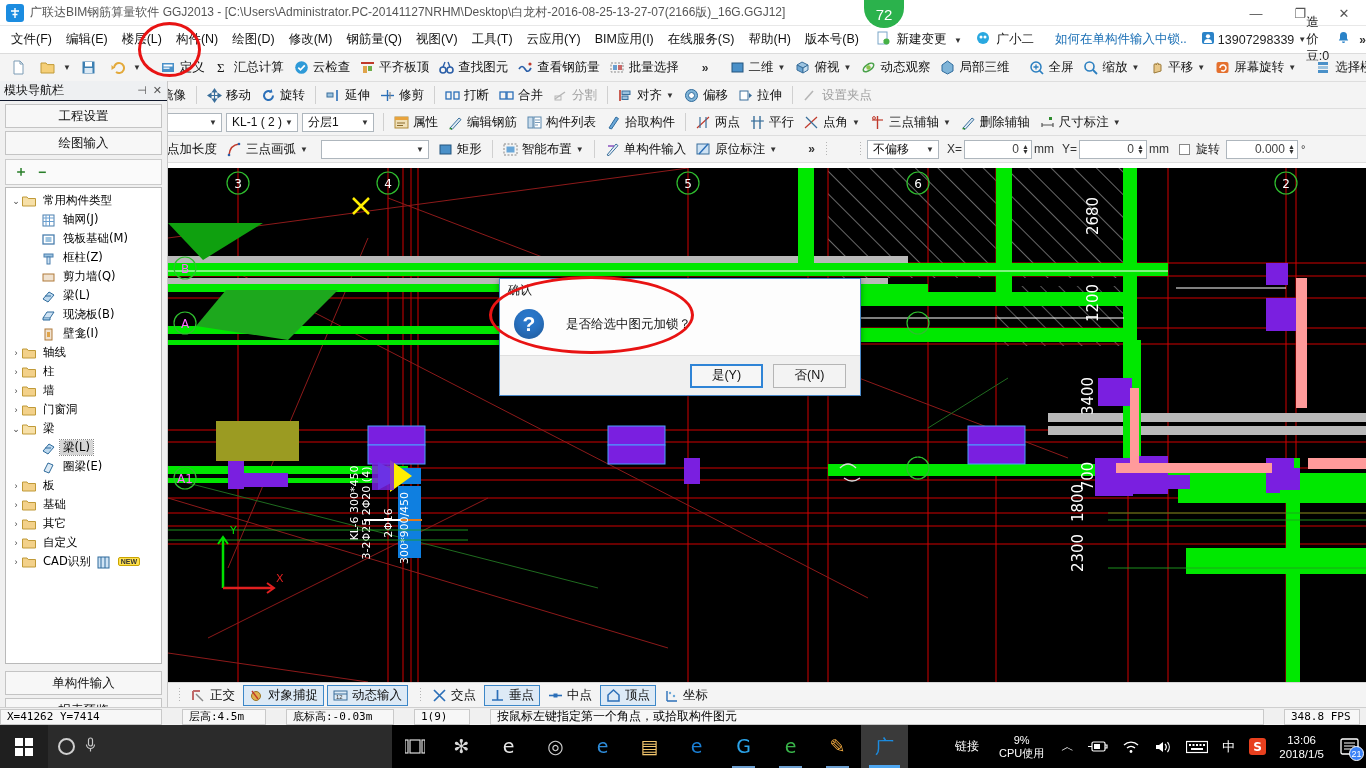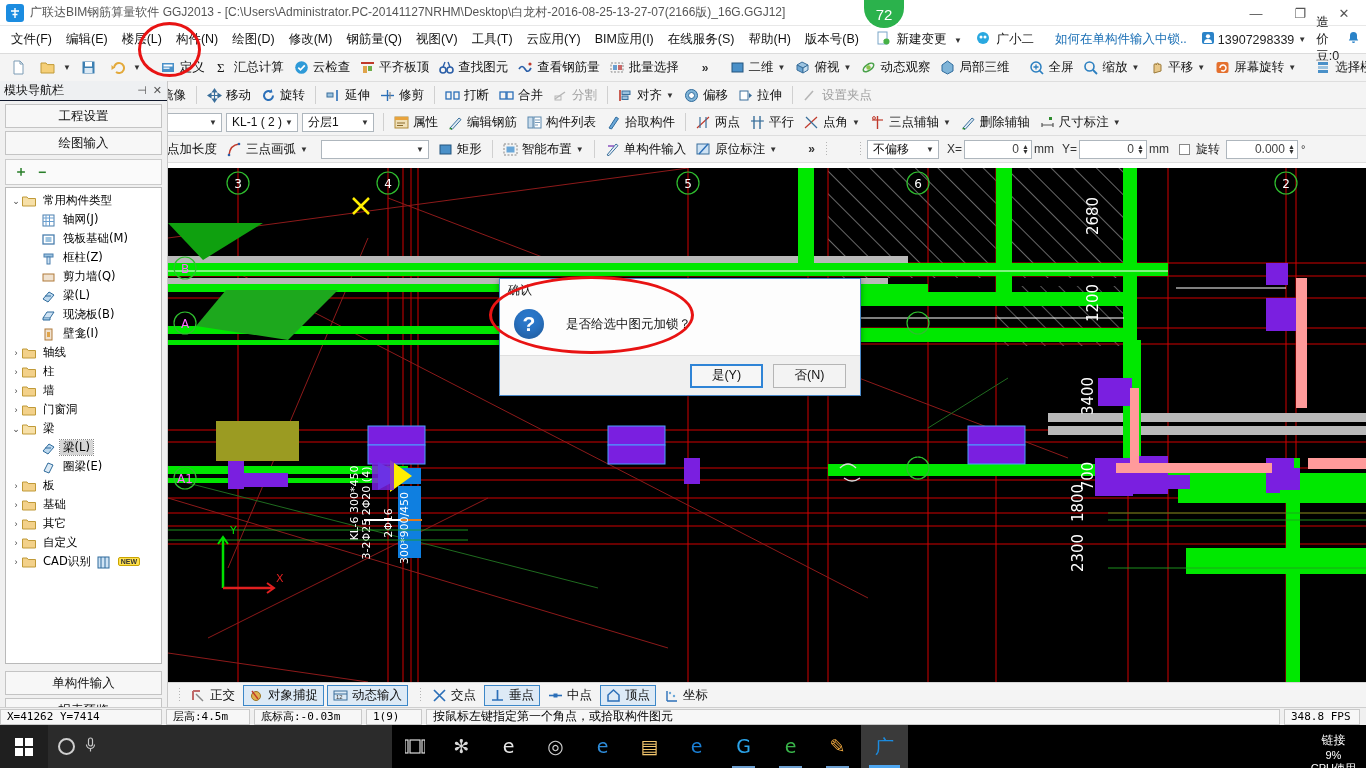--- a/index.html
+++ b/index.html
@@ -30,21 +30,21 @@
   
   .menubar {
     height:28px; background:#ffffff; display:flex; align-items:center;
     border-bottom:1px solid #dcdcdc; position:relative; padding-left:4px;
   }
   .menuitem { padding:3px 7px; font-size:12.5px; color:#111; white-space:nowrap; cursor:default; }
   .menu-right { display:flex; align-items:center; margin-left:auto; padding-right:4px; }
   .mini-ico { display:inline-block; vertical-align:middle; margin-right:3px; }
   .hint-link { color:#1a6fb5; font-size:12.5px; margin:0 14px; white-space:nowrap; }
   .phone { font-size:12.5px; color:#222; }
-  .bean { font-size:12.5px; color:#222; margin-left:10px; }
+  .bean { font-size:12.5px; color:#222; }
 
   
   .badge72 {
     position:absolute; left:862px; top:-8px; width:44px; height:38px;
     background:#2bb24c; border-radius:0 0 22px 22px; color:#fff;
     font-size:15px; display:flex; align-items:flex-end; justify-content:center;
     padding-bottom:5px; border:2px solid #fff; border-top:none; z-index:40;
   }
 
   
@@ -122,36 +122,36 @@
   .snapitem { display:flex;align-items:center;padding:1px 5px;font-size:12.5px;color:#111;margin-right:3px;}
   .snapitem.on { border:1px solid #3c87c8; background:#ddeaf6;text-align:right; }
 
   
   .statusbar {
     position:absolute; left:0; right:0; bottom:43px; height:18px;
     background:#f0f0f0; display:flex; align-items:center; border-top:1px solid #cfcfcf;
     font-family:"DejaVu Sans Mono", monospace; font-size:11px; color:#000;
   }
   .scell { border:1px solid #c9c9c9; background:#f7f7f7; height:16px; display:flex;
-           align-items:center; padding:0 6px; margin-right:4px; white-space:nowrap; }
+           align-items:center; padding:0 6px; margin-right:20px; white-space:nowrap; }
   .scell.grow { flex:1; }
 
   
   .taskbar { position:absolute; left:0; right:0; bottom:0; height:43px; background:#000; display:flex; align-items:center; }
   .startbtn { width:48px;height:43px;background:#1f1f1f;display:flex;align-items:center;justify-content:center;}
   .tb-search { width:344px;height:43px;background:#2b2b2b;display:flex;align-items:center;padding:0 10px;}
   .tb-search .circ { width:17px;height:17px;border:2px solid #cfcfcf;border-radius:50%;margin-right:9px;flex:0 0 auto;}
   .tb-search .ph { color:#c6c6c6;font-size:12px;flex:1;white-space:nowrap;}
   .tb-taskview { width:46px;height:43px;display:flex;align-items:center;justify-content:center;}
   .tb-apps { display:flex;align-items:center;height:43px; }
   .tb-app { width:47px;height:43px;display:flex;align-items:center;justify-content:center;position:relative;}
   .tb-app.active { background:#3a3a3a; }
   .tb-app.active::after{content:"";position:absolute;bottom:0;left:8px;right:8px;height:3px;background:#4ea6ef;}
   .tb-app.open::after{content:"";position:absolute;bottom:0;left:12px;right:12px;height:2px;background:#6d9fd0;}
-  .tray { margin-left:auto; display:flex; align-items:center; height:29px; color:#fff;flex-direction:column; }
+  .tray { margin-left:auto; display:flex; align-items:center; height:29px; color:#fff; }
   .tray .lnk { font-size:12px;color:#fff;margin:0 10px; }
   .tray .cpu { font-size:11px;color:#fff;text-align:center;line-height:13px;margin:0 10px; }
   .tray .ti { margin:0 7px; display:flex;align-items:center;justify-content:center;color:#fff;font-size:13px;}
   .tray .clock { font-size:11.5px;color:#fff;text-align:center;line-height:14px;margin:0 8px 0 6px;}
   .tray .action { width:34px;height:43px;display:flex;align-items:center;justify-content:center;position:relative;}
   .notifbadge { position:absolute;right:2px;bottom:7px;background:#3b82f6;color:#fff;border:1px solid #fff;
                 border-radius:50%;width:15px;height:15px;font-size:9px;display:flex;align-items:center;justify-content:center;}
 
   
   .dialog {

